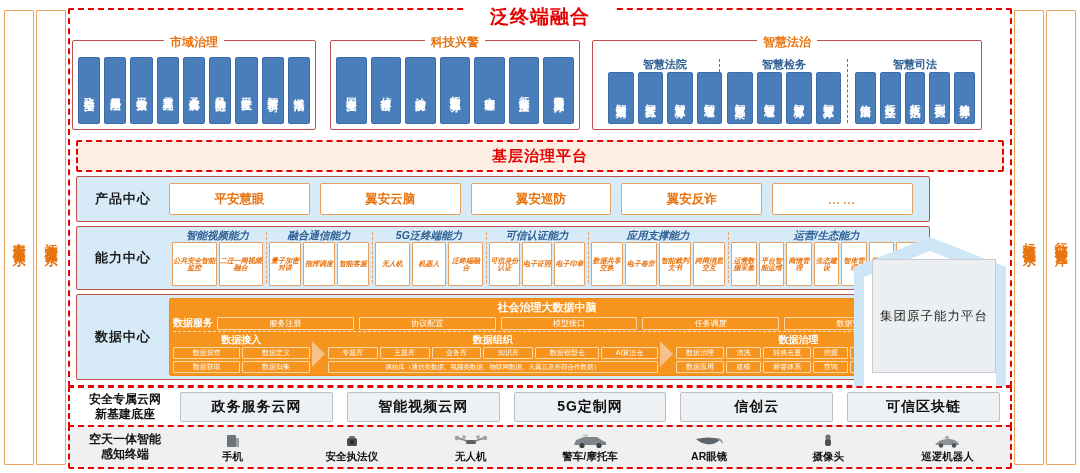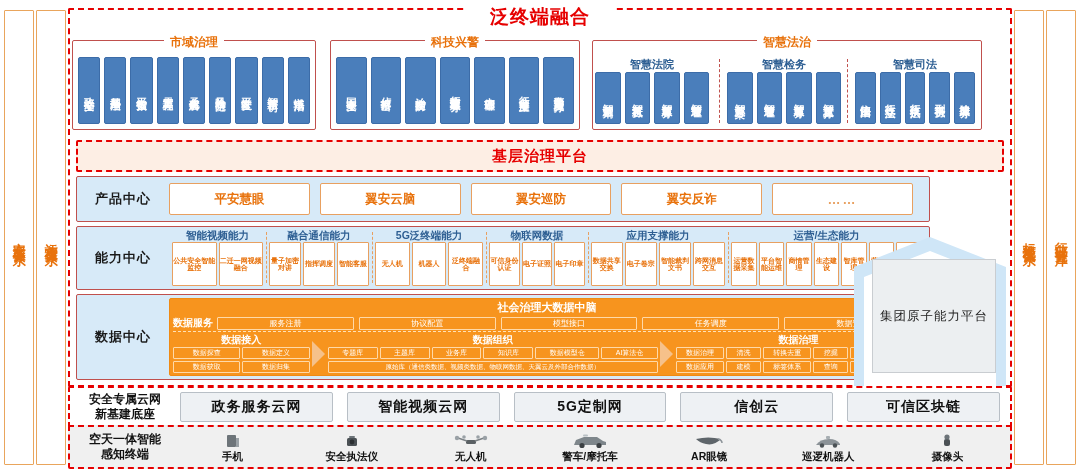--- a/index.html
+++ b/index.html
@@ -102,21 +102,21 @@
   #row-product .row-body{gap:10px;padding:6px 16px 6px 0;}
   .prod{
     flex:1 1 0;background:#fff;border:1px solid #e8a060;border-radius:2px;
     display:flex;align-items:center;justify-content:center;
     font-size:12.5px;font-weight:bold;color:#e8720c;
   }
   .prod.dots{color:#e8a060;font-size:13px;letter-spacing:2px;}
 
   
   #row-capability{top:226px;height:62px;}
-  #row-capability .row-body{padding:2px 4px 3px 0;gap:0;}
+  #row-capability .row-body{padding:2px 4px 3px 0;gap:0;font-style:italic;}
   .cap-grp{display:flex;flex-direction:column;padding:0 3px;position:relative;}
   .cap-grp + .cap-grp::before{
     content:"";position:absolute;left:0;top:3px;bottom:3px;
     border-left:1px dashed #e8a060;
   }
   .cap-title{
     text-align:center;font-size:10.5px;font-weight:bold;color:#2e5f93;
     line-height:13px;height:13px;white-space:nowrap;
   }
   .cap-items{flex:1;display:flex;gap:2px;align-items:stretch;}
@@ -259,21 +259,21 @@
     </div>
   </div>
 
   <div class="grp" id="grp-law">
     <div class="grp-line" style="left:6px;width:150px;"></div>
     <div class="grp-line" style="right:6px;width:150px;"></div>
     <div class="grp-title">
       <span>智慧法治</span>
     </div>
 
-    <div class="subgrp" style="left:0;width:118px;">
+    <div class="subgrp" style="left:13px;width:118px;">
       <div class="subgrp-label">智慧法院</div>
       <div class="chips">
         <div class="chip">智慧审判</div>
         <div class="chip">智慧执行</div>
         <div class="chip">智慧服务</div>
         <div class="chip">智慧管理</div>
       </div>
     </div>
     <div class="vdiv" style="left:126px;"></div>
 
@@ -339,21 +339,21 @@
       <div class="cap-grp" style="flex:2.5 1 0;">
         <div class="cap-title">5G泛终端能力</div>
         <div class="cap-items">
           <div class="cap">无人机</div>
           <div class="cap">机器人</div>
           <div class="cap">泛终端融合</div>
         </div>
       </div>
 
       <div class="cap-grp" style="flex:2.2 1 0;">
-        <div class="cap-title">物联网数据</div>
+        <div class="cap-title">可信认证能力</div>
         <div class="cap-items">
           <div class="cap">可信身份认证</div>
           <div class="cap">电子证照</div>
           <div class="cap">电子印章</div>
         </div>
       </div>
 
       <div class="cap-grp" style="flex:3.1 1 0;">
         <div class="cap-title">应用支撑能力</div>
         <div class="cap-items">
@@ -547,36 +547,36 @@
           <svg width="30" height="16" viewBox="0 0 30 16">
               <path d="M2 6 Q14 3 27 6 Q20 13 12 11 Q6 10 2 6 Z" fill="#5e656a"></path>
               <path d="M24 6 Q28 7 28 10" stroke="#8d9499" stroke-width="1.5" fill="none"></path>
             </svg>
         </div>
         <div class="term-name">AR眼镜</div>
       </div>
 
       <div class="term">
         <div class="term-icon">
+          <svg width="20" height="16" viewBox="0 0 20 16">
+              <rect x="7" y="6" width="6" height="7" rx="2" fill="#4b5155"></rect>
+              <circle cx="10" cy="4" r="2.6" fill="#6d7479"></circle>
+            </svg>
+        </div>
+        <div class="term-name">摄像头</div>
+      </div>
+
+      <div class="term">
+        <div class="term-icon">
           <svg width="32" height="16" viewBox="0 0 32 16">
               <path d="M4 12 Q8 6 17 6 Q25 6 28 11 L28 12 Z" fill="#8b9297"></path>
               <circle cx="10" cy="12.5" r="2.2" fill="#4b5155"></circle>
               <circle cx="23" cy="12.5" r="2.2" fill="#4b5155"></circle>
               <rect x="14" y="3" width="4" height="3" rx="1" fill="#a7aeb2"></rect>
             </svg>
         </div>
         <div class="term-name">巡逻机器人</div>
       </div>
 
-      <div class="term">
-        <div class="term-icon">
-          <svg width="20" height="16" viewBox="0 0 20 16">
-              <rect x="7" y="6" width="6" height="7" rx="2" fill="#4b5155"></rect>
-              <circle cx="10" cy="4" r="2.6" fill="#6d7479"></circle>
-            </svg>
-        </div>
-        <div class="term-name">摄像头</div>
-      </div>
-
     </div>
   </div>
 
 </div>
 
 </body></html>

